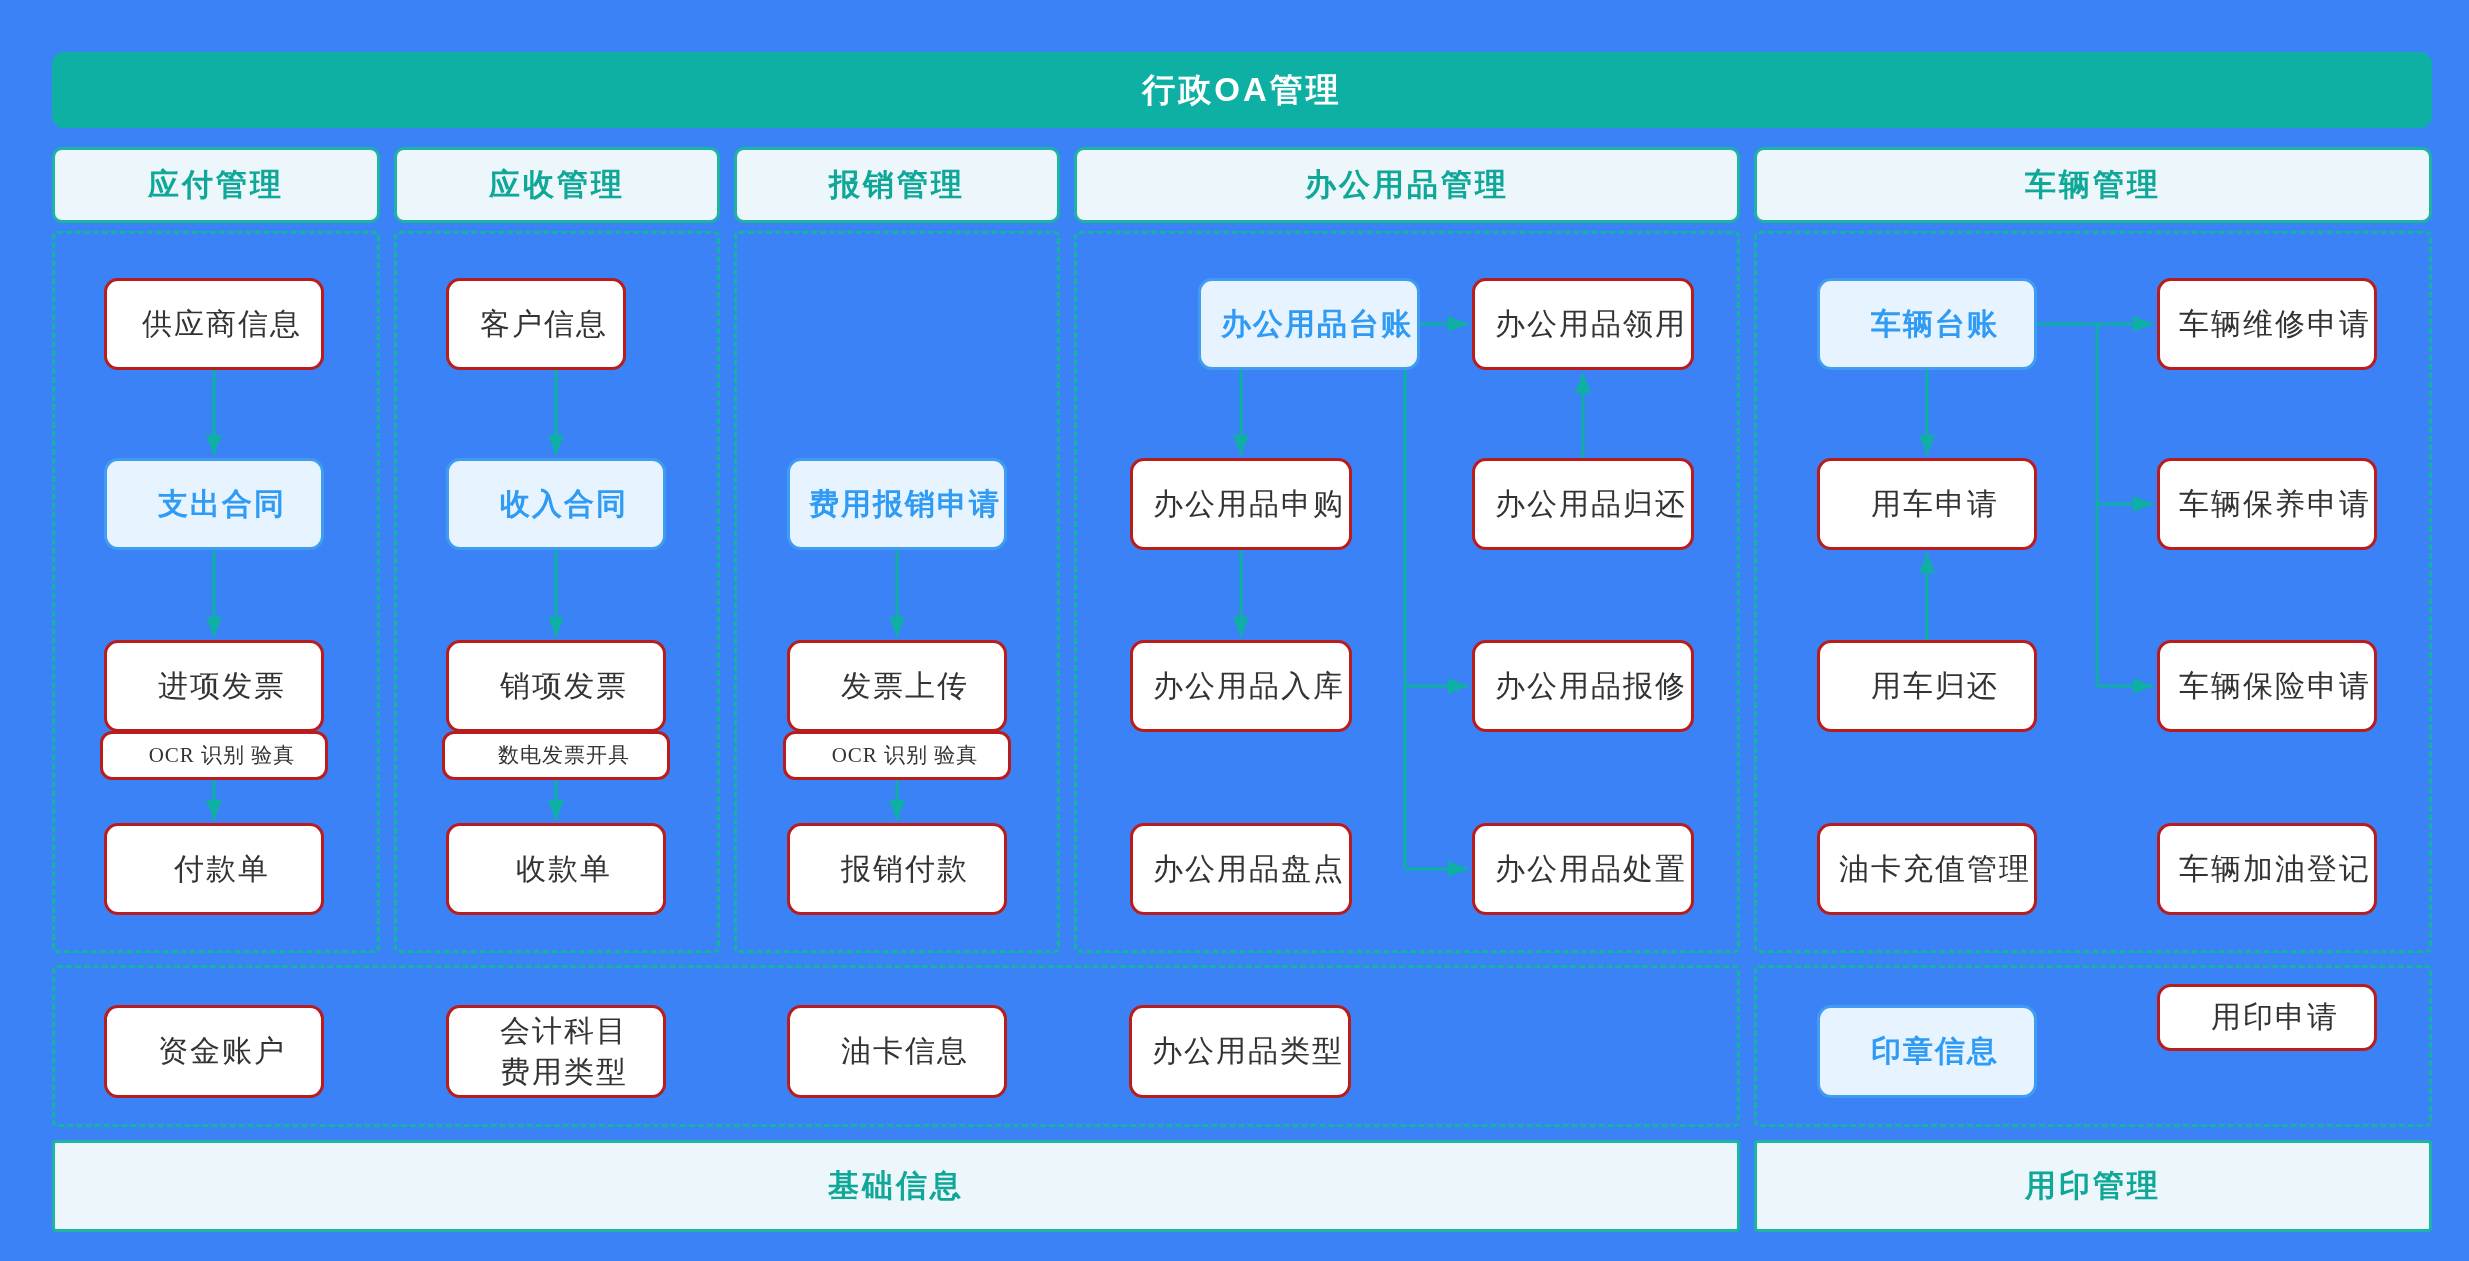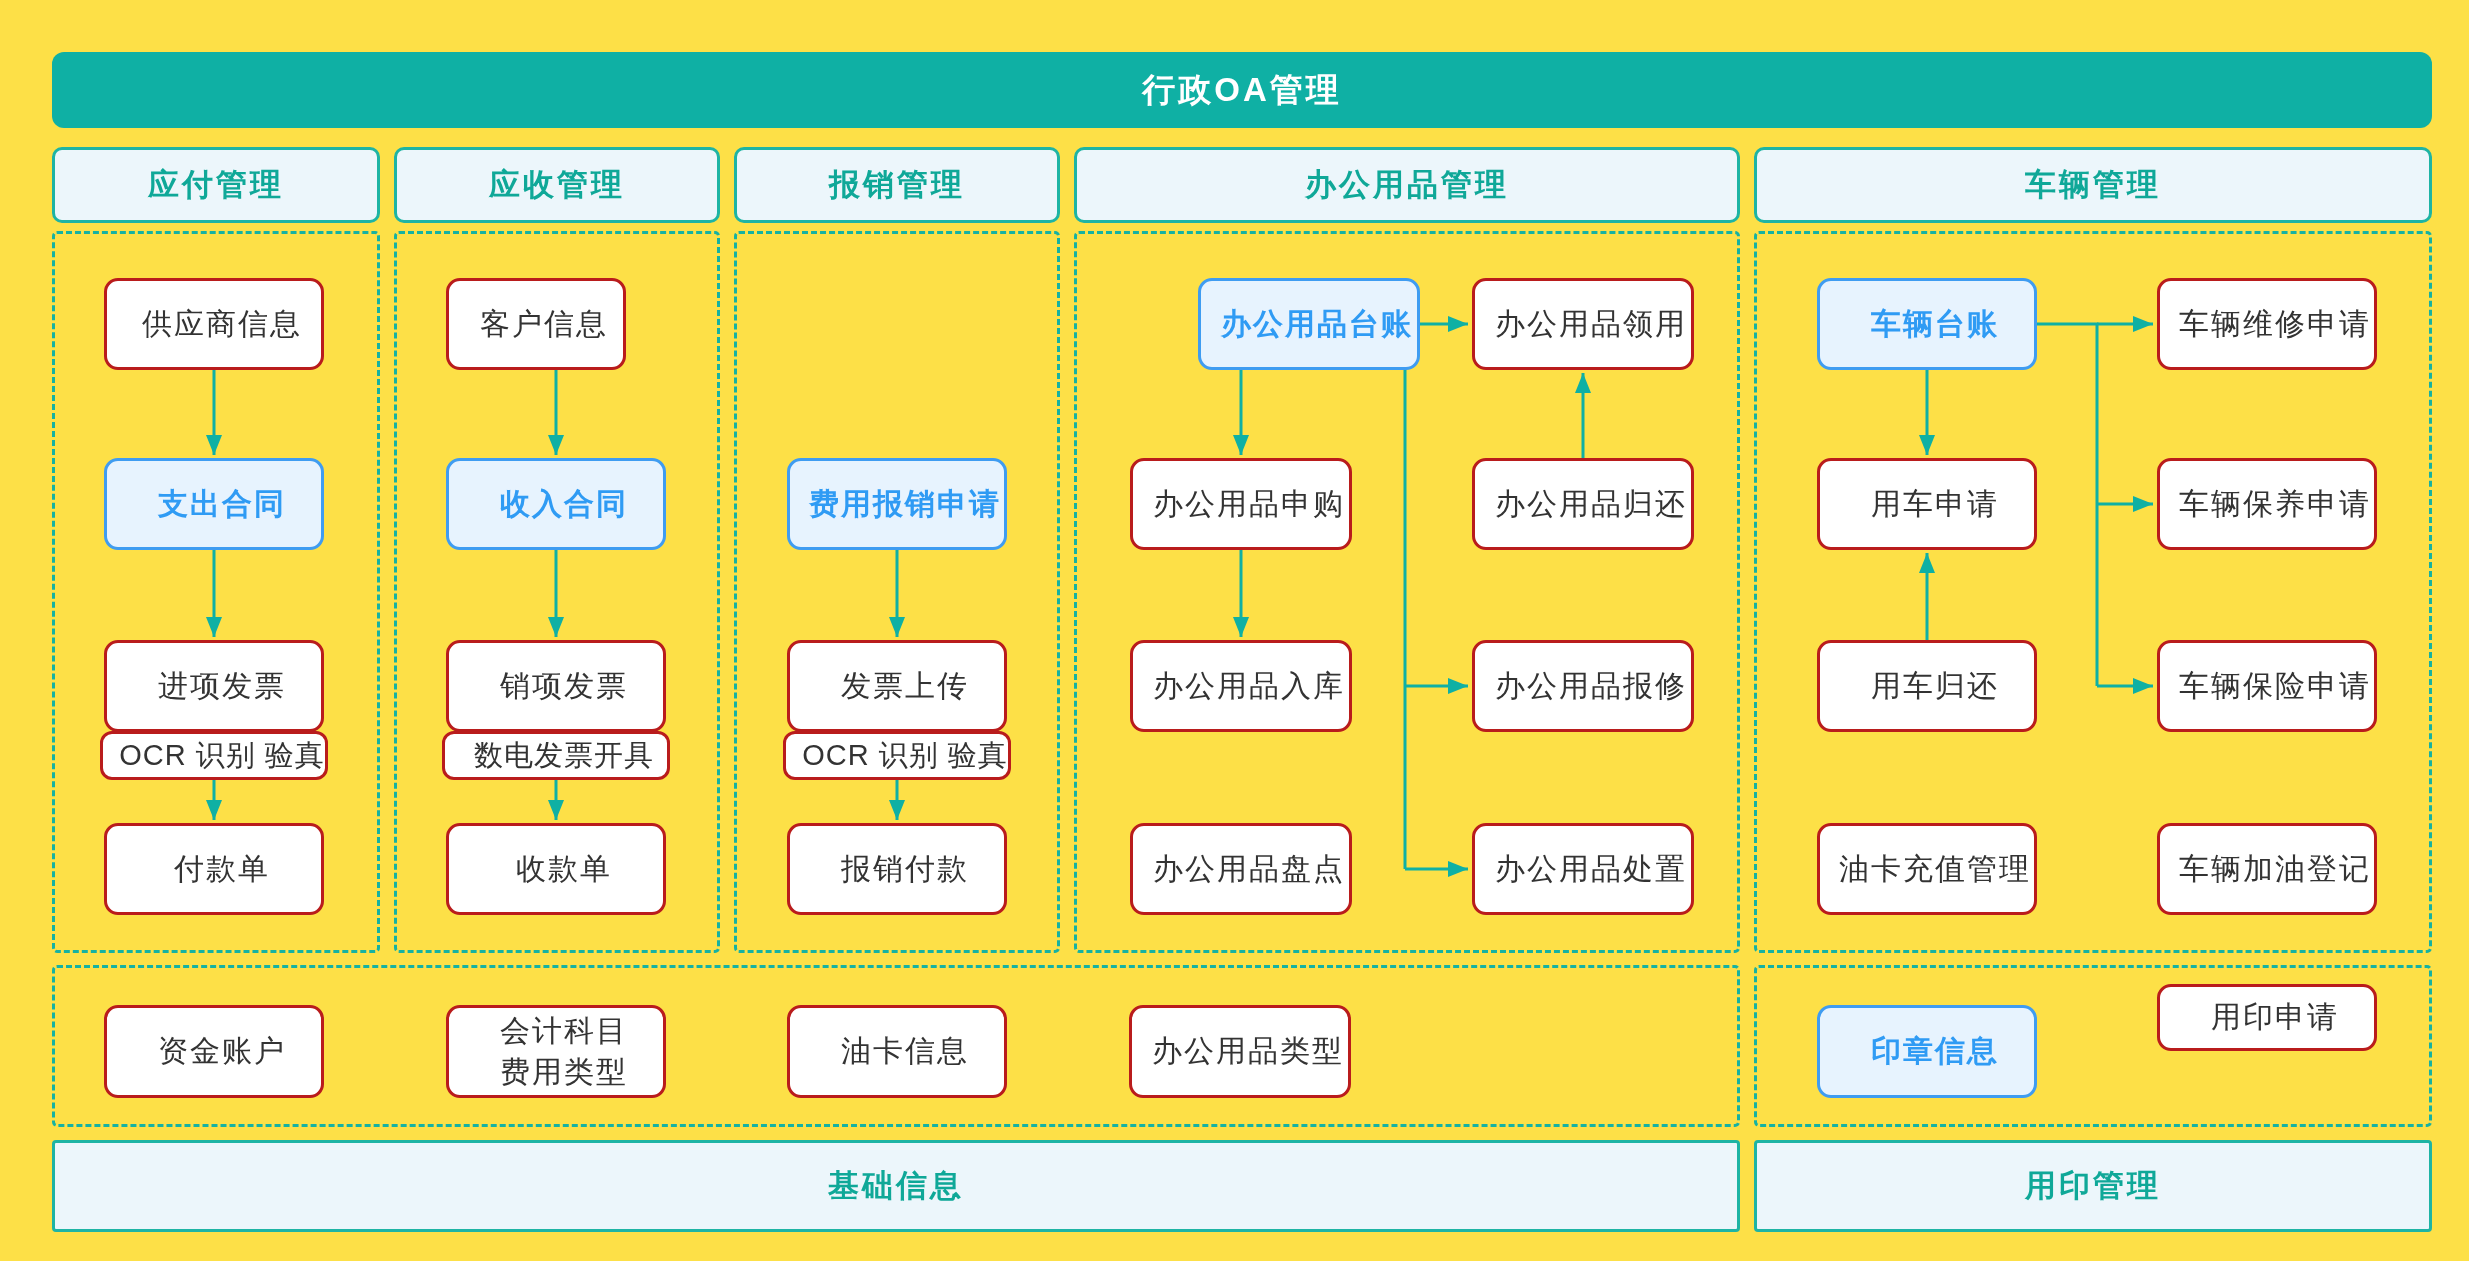--- a/index.html
+++ b/index.html
@@ -1,28 +1,28 @@
 <!DOCTYPE html>
 <html><head>
 <meta charset="utf-8">
 <style>
   html,body{margin:0;padding:0;background:#fff;}
-  .canvas{position:relative;width:2469px;height:1261px;background:#fde047;
+  .canvas{position:relative;width:2469px;height:1261px;background:#3b82f6;
           font-family:"Liberation Sans","DejaVu Sans",sans-serif;overflow:hidden;}
   .abs{position:absolute;box-sizing:border-box;}
   .banner{background:#0FB0A4;border-radius:12px;display:flex;align-items:center;justify-content:center;
           color:#ffffff;font-size:33px;font-weight:bold;letter-spacing:3px;}
   .hdr{background:#ECF6FB;border:3px solid #1EB4A4;border-radius:10px;display:flex;align-items:center;
        justify-content:center;color:#0FA898;font-size:31px;font-weight:bold;letter-spacing:3px;}
   .sect{border:3px dashed #16B2A2;border-radius:5px;}
   .box{background:#ffffff;border:3px solid #b91c1c;border-radius:14px;display:flex;flex-direction:column;
        align-items:center;justify-content:center;color:#333333;font-size:30px;font-weight:500;
        letter-spacing:2px;line-height:1.35;padding-left:16px;}
   .box.hl{background:#E7F3FE;border-color:#3F9CF1;color:#2F9BF4;font-weight:600;}
-  .box.sub{border-radius:12px;font-size:29px;letter-spacing:1px;}
+  .box.sub{border-radius:12px;font-size:21px;letter-spacing:1px;font-family:Liberation Serif, serif;}
   .footerbar{background:#ECF6FB;border:3px solid #1EB4A4;border-radius:4px;display:flex;align-items:center;
        justify-content:center;color:#0FA898;font-size:31px;font-weight:bold;letter-spacing:3px;}
   .ln{stroke:#0FB0A4;stroke-width:3;fill:none;}
   svg.connectors{position:absolute;left:0;top:0;}
 </style>
 </head>
 <body>
 
 <div class="canvas">
 

